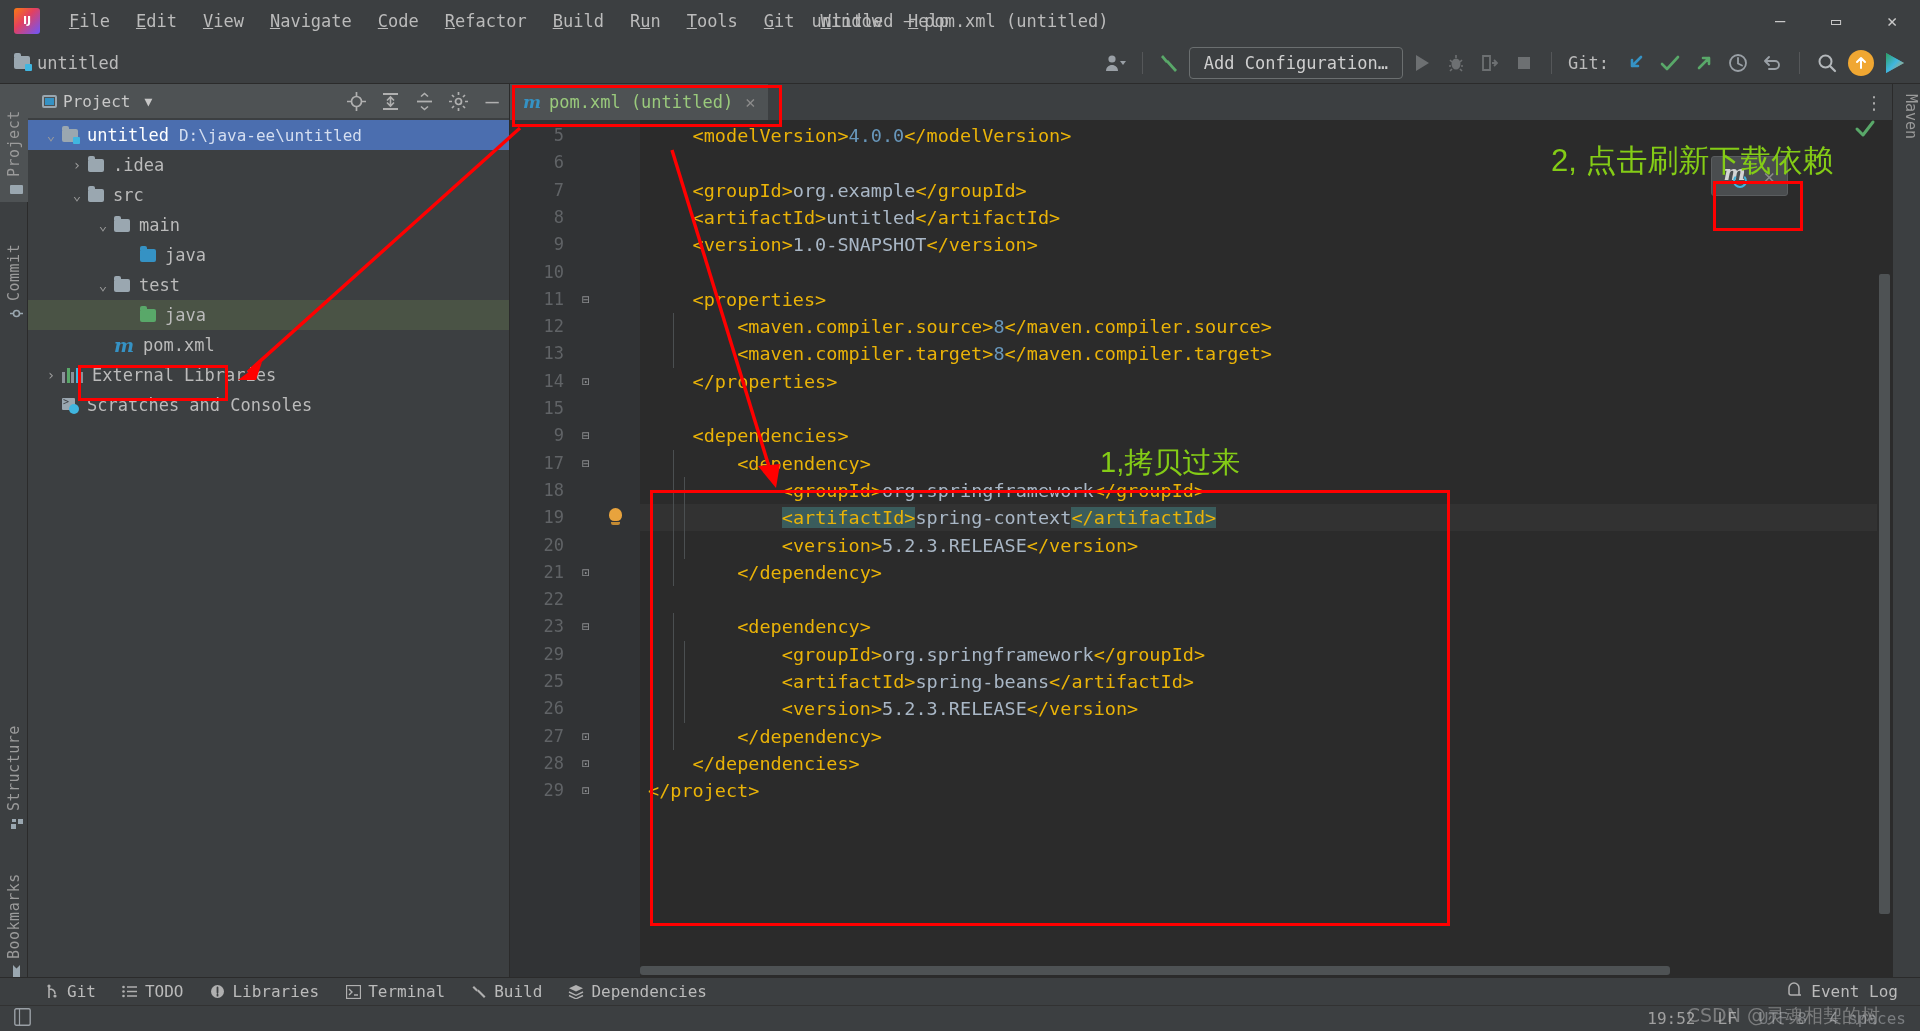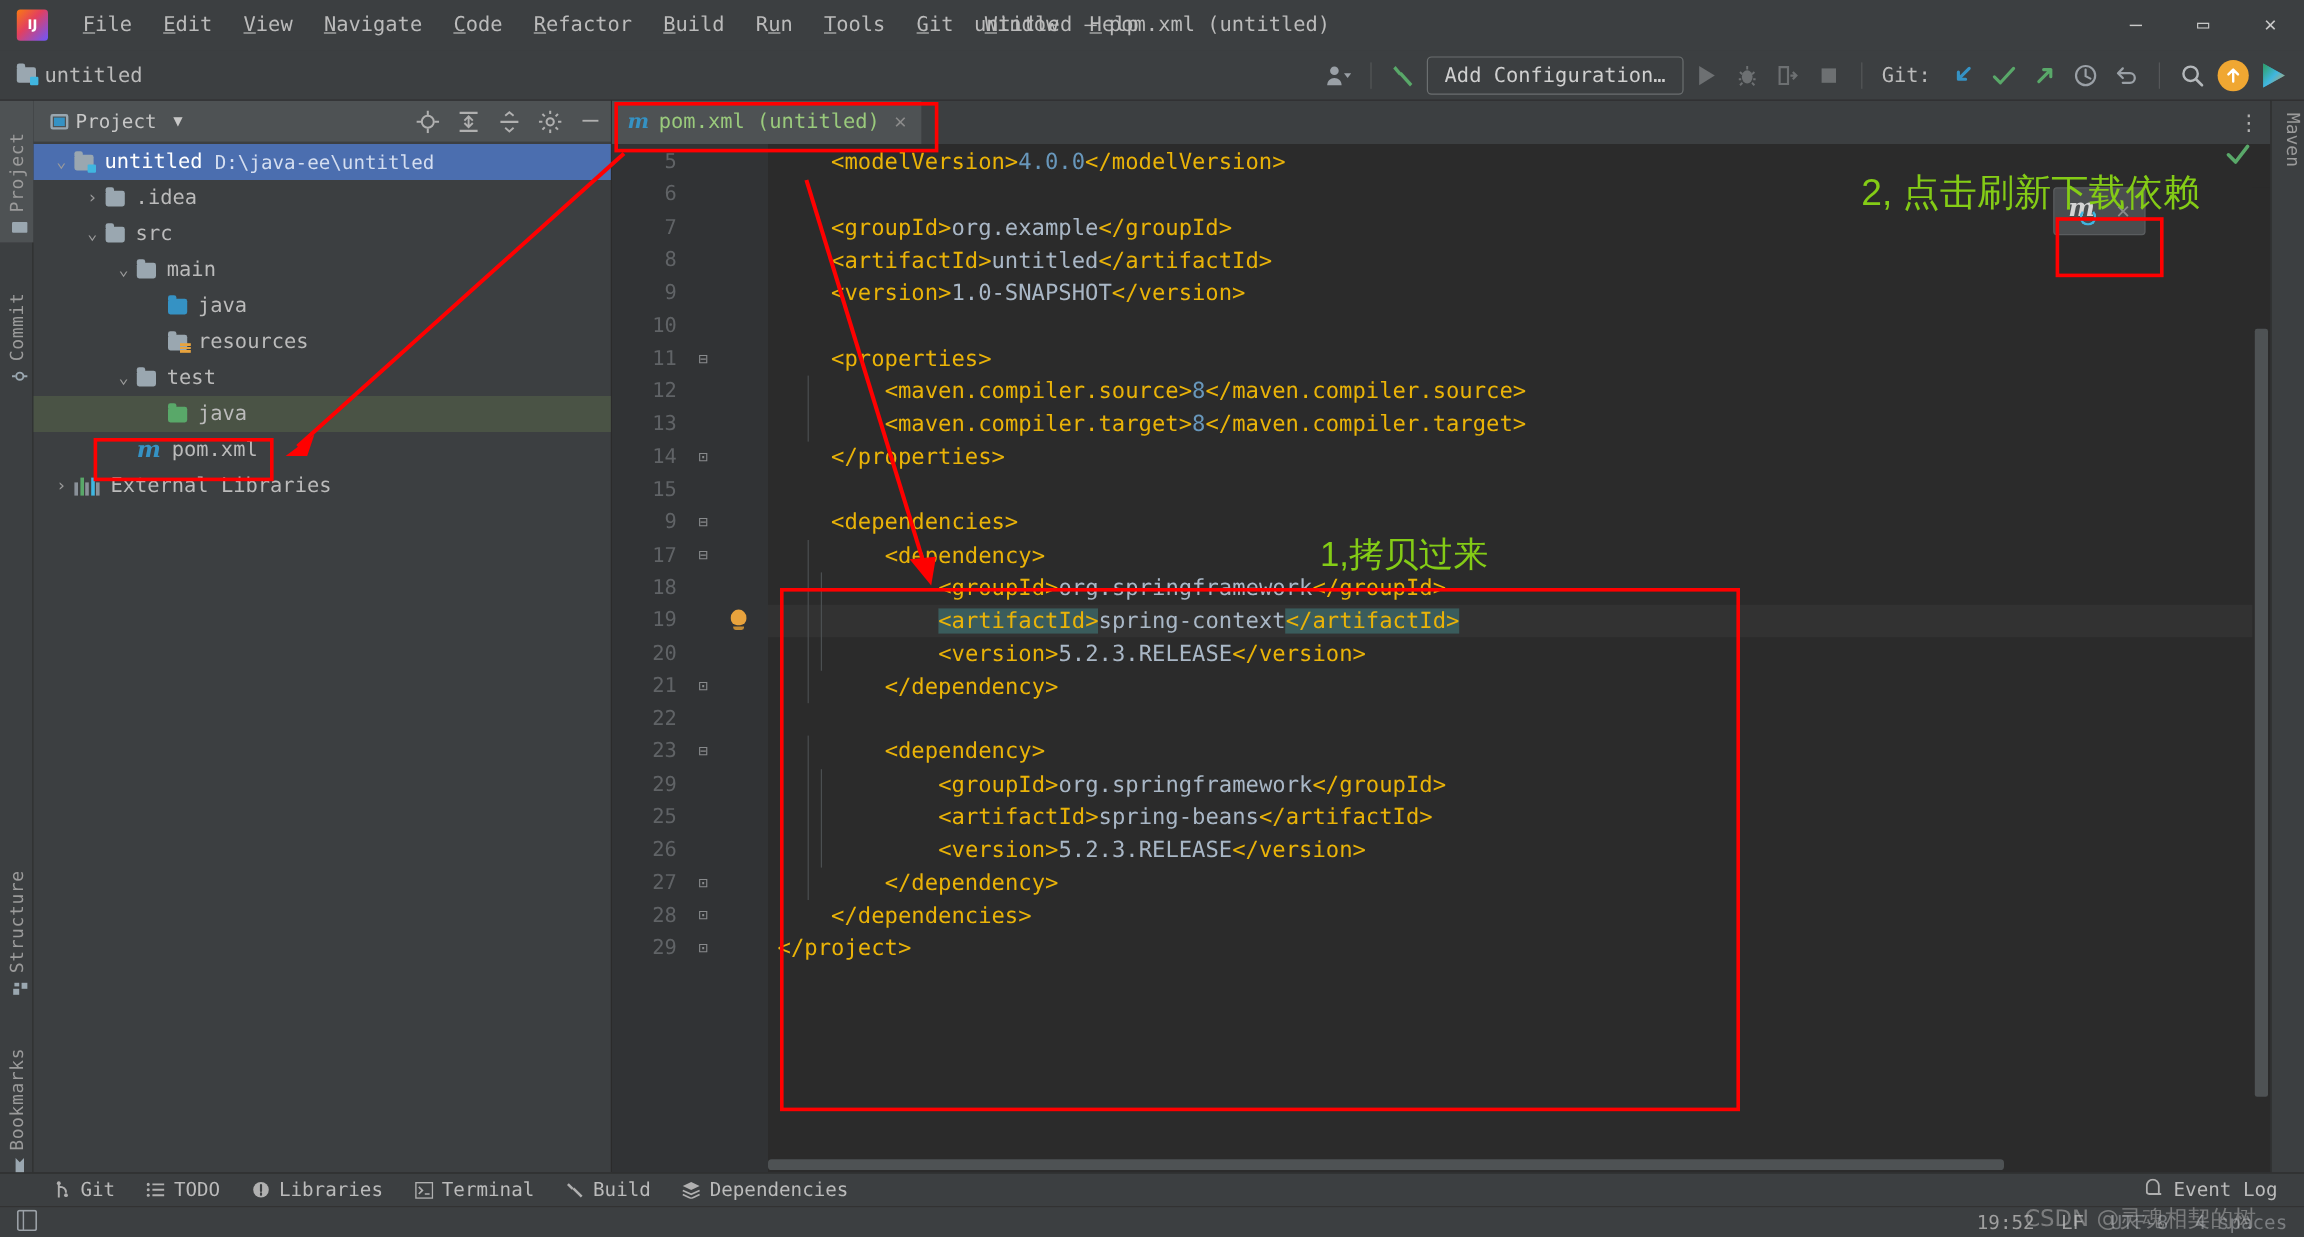--- a/index.html
+++ b/index.html
@@ -418,27 +418,20 @@
         <div class="trow" style="padding-left: 64px;">
           <span class="chev">⌄</span>
           <span class="folder-ico"></span>
           <span class="tlabel">main</span>
         </div>
         <div class="trow" style="padding-left: 90px;">
           <span class="chev"></span>
           <span class="folder-ico blue"></span>
           <span class="tlabel">java</span>
         </div>
-        <div class="trow" style="padding-left: 90px;">
-          <span class="chev"></span>
-          <span class="folder-ico">
-            <span class="lines"></span>
-          </span>
-          <span class="tlabel">resources</span>
-        </div>
         <div class="trow" style="padding-left: 64px;">
           <span class="chev">⌄</span>
           <span class="folder-ico"></span>
           <span class="tlabel">test</span>
         </div>
         <div class="trow greenrow" style="padding-left: 90px;">
           <span class="chev"></span>
           <span class="folder-ico green"></span>
           <span class="tlabel">java</span>
         </div>
@@ -450,20 +443,28 @@
         <div class="trow" style="padding-left: 12px;">
           <span class="chev">›</span>
           <span class="lib-ico">
             <i style="background: rgb(138, 145, 153); height: 11px;"></i>
             <i style="background: rgb(89, 168, 105); height: 15px;"></i>
             <i style="background: rgb(138, 145, 153); height: 11px;"></i>
             <i style="background: rgb(64, 182, 224); height: 15px;"></i>
             <i style="background: rgb(138, 145, 153); height: 11px;"></i>
           </span>
           <span class="tlabel">External Libraries</span>
+        </div>
+        <div class="trow" style="padding-left: 12px;">
+          <span class="chev"></span>
+          <span class="scratch-ico">
+            <span class="pg"></span>
+            <span class="clk"></span>
+          </span>
+          <span class="tlabel">Scratches and Consoles</span>
         </div>
       </div>
   </div>
 
   <div class="editor-area">
     <div class="tabrow">
       <div class="etab">
         <span class="m">m</span>
         <span>pom.xml (untitled)</span>
         <span class="x">✕</span>

